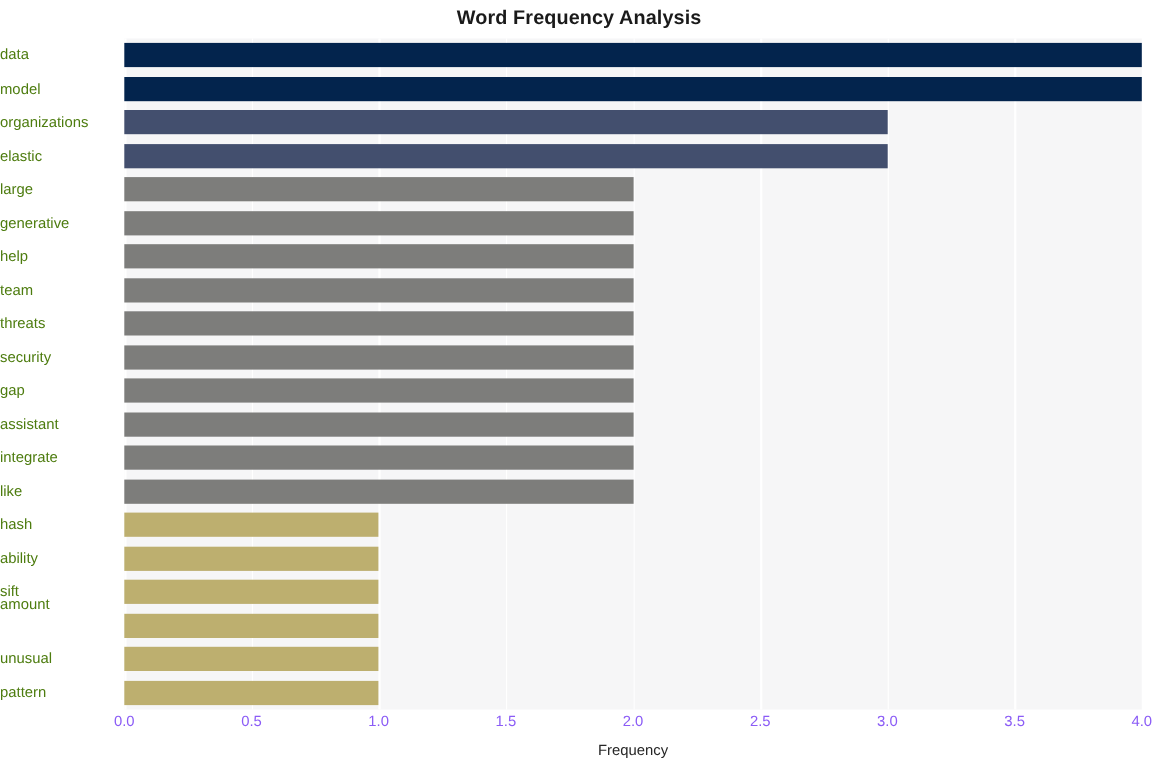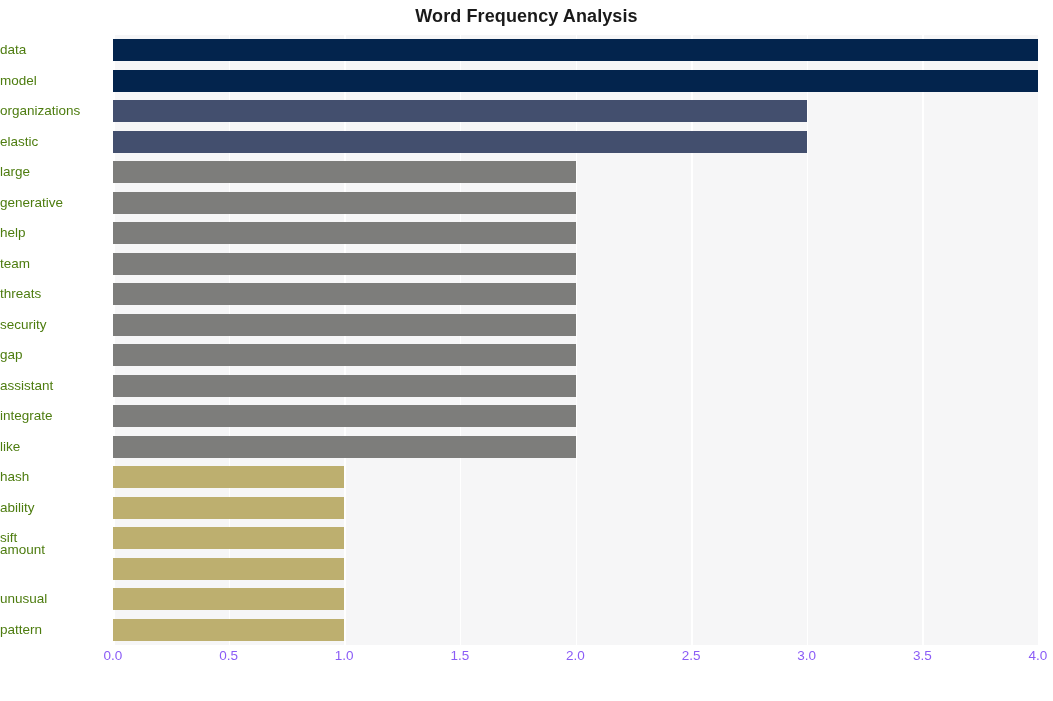--- a/index.html
+++ b/index.html
@@ -175,14 +175,15 @@
       <div class="x-tick-label" style="left: 228.625px;">0.5</div>
       <div class="x-tick-label" style="left: 344.25px;">1.0</div>
       <div class="x-tick-label" style="left: 459.875px;">1.5</div>
       <div class="x-tick-label" style="left: 575.5px;">2.0</div>
       <div class="x-tick-label" style="left: 691.125px;">2.5</div>
       <div class="x-tick-label" style="left: 806.75px;">3.0</div>
       <div class="x-tick-label" style="left: 922.375px;">3.5</div>
       <div class="x-tick-label" style="left: 1038px;">4.0</div>
     </div>
 
+  <div id="x-axis-title">Frequency</div>
 
 </div>
 
 </body></html>

